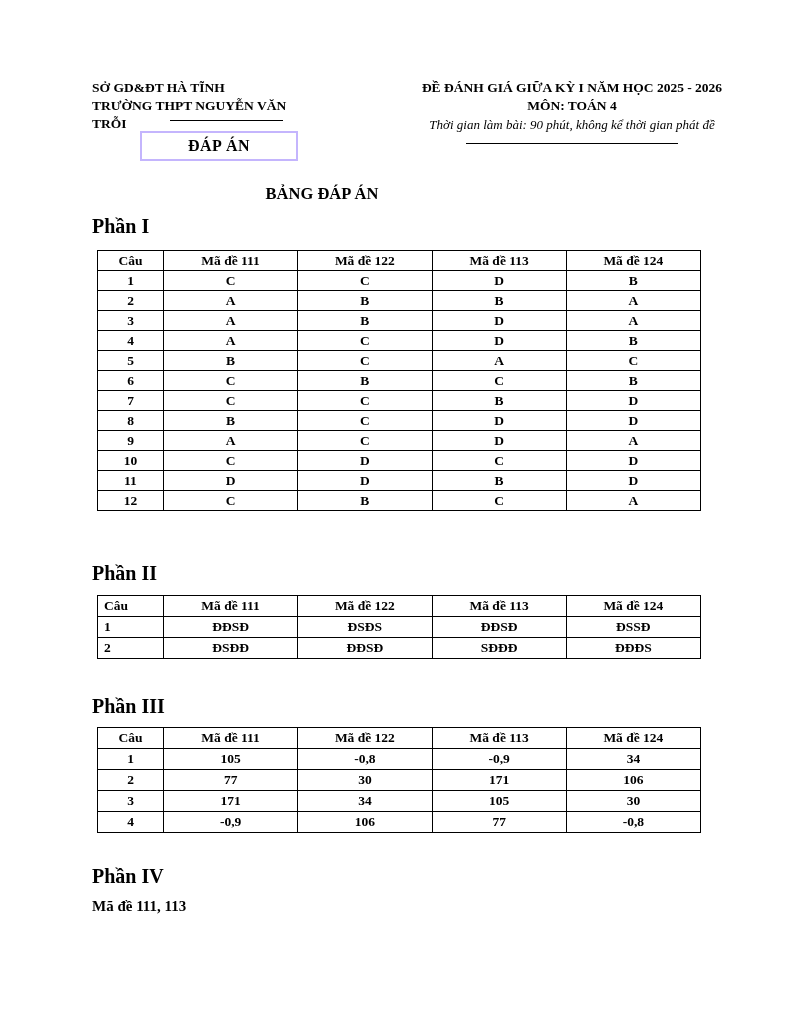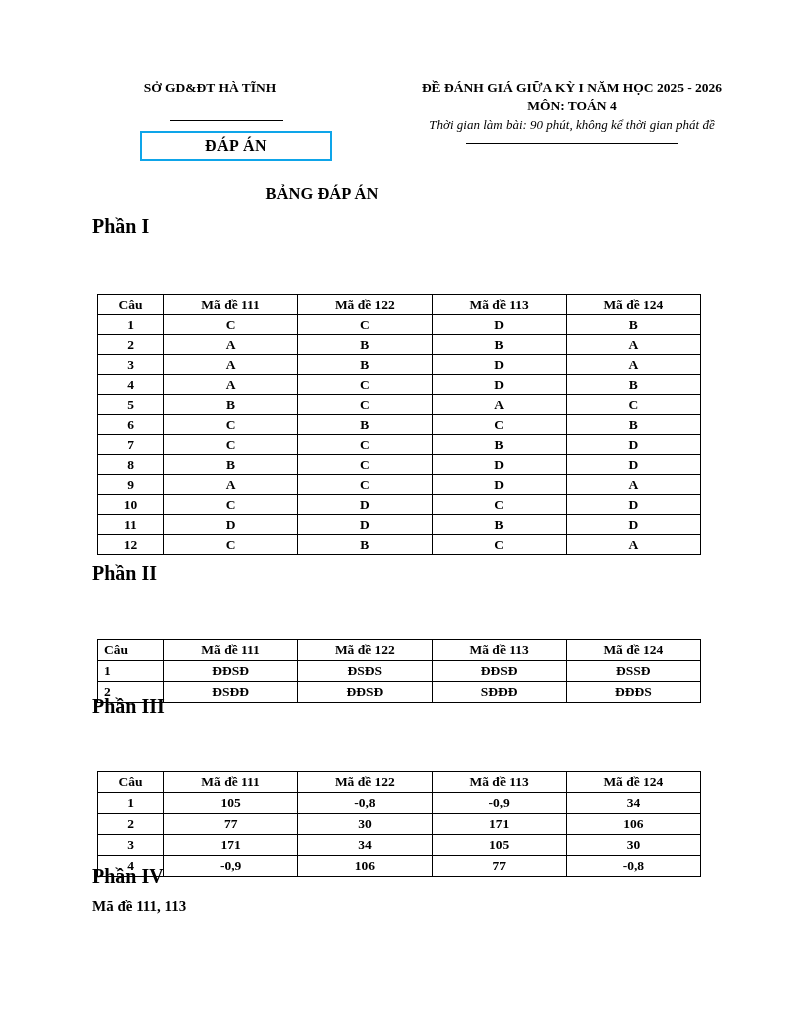--- a/index.html
+++ b/index.html
@@ -11,33 +11,32 @@
     margin: 0 auto;
     background: #ffffff;
     color: #000000;
     font-family: "Liberation Serif", "DejaVu Serif", serif;
     overflow: hidden;
   }
   .abs { position: absolute; }
 
   
   .hdr-left {
-    left: 104px; top: 79px; width: 212px;
-    text-align: center;
+    left: 92px; top: 79px; width: 212px;
     font-weight: bold;
     font-size: 13.5px;
     line-height: 18px;
   }
   .hdr-left-rule {
     left: 170px; top: 120px; width: 113px; height: 0;
     border-top: 1.5px solid #000;
   }
   .dapan-box {
-    left: 140px; top: 131px; width: 192px; height: 30px;
-    border: 2px solid #0ea5e9;
+    left: 140px; top: 131px; width: 158px; height: 30px;
+    border: 2px solid #c4b5fd;
     text-align: center;
     font-weight: bold;
     font-size: 16px;
     line-height: 26px;
     letter-spacing: 0.5px;
   }
   .hdr-right {
     left: 403px; top: 79px; width: 338px;
     text-align: center;
     font-weight: bold;
@@ -67,21 +66,20 @@
     font-weight: bold;
     font-size: 20px;
   }
 
   table.ans {
     position: absolute;
     left: 97px;
     width: 604px;
     border-collapse: collapse;
     table-layout: fixed;
-    margin-top: 44px;
   }
   table.ans th, table.ans td {
     border: 1px solid #000;
     text-align: center;
     vertical-align: middle;
     font-weight: bold;
     font-size: 13.5px;
     padding: 0 2px;
     overflow: hidden;
     white-space: nowrap;
@@ -101,20 +99,21 @@
     font-size: 15px;
   }
 </style>
 </head>
 <body>
 
 <div class="page">
 
   <div class="abs hdr-left">
     <div>SỞ GD&amp;ĐT HÀ TĨNH</div>
+    <div>TRƯỜNG THPT NGUYỄN VĂN TRỖI</div>
   </div>
   <div class="abs hdr-left-rule"></div>
   <div class="abs dapan-box">ĐÁP ÁN</div>
 
   <div class="abs hdr-right">
     <div>ĐỀ ĐÁNH GIÁ GIỮA KỲ I NĂM HỌC 2025 - 2026</div>
     <div>MÔN: TOÁN 4</div>
     <div class="it">Thời gian làm bài: 90 phút, không kể thời gian phát đề</div>
   </div>
   <div class="abs hdr-right-rule"></div>

